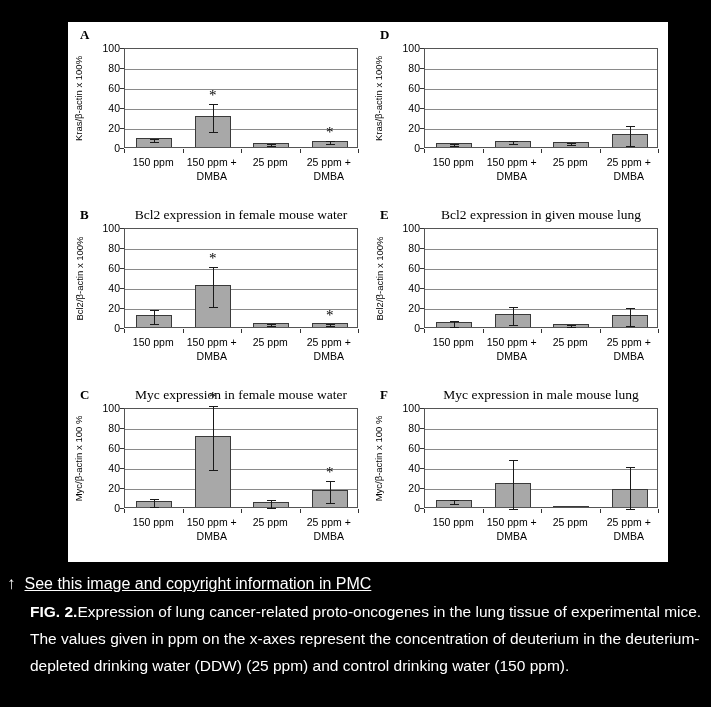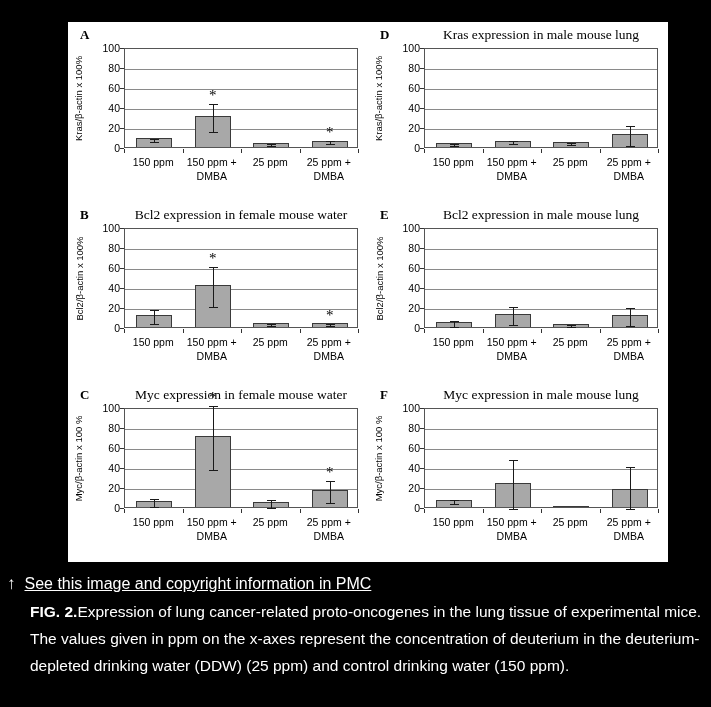--- a/index.html
+++ b/index.html
@@ -241,21 +241,20 @@
         <div class="xtickmark" style="left: 290px; top: 127px;"></div>
         <div class="xlab" style="left: 48px; width: 74.5px;">150 ppm</div>
         <div class="xlab" style="left: 106.5px; width: 74.5px;">150 ppm +
 DMBA</div>
         <div class="xlab" style="left: 165px; width: 74.5px;">25 ppm</div>
         <div class="xlab" style="left: 223.5px; width: 74.5px;">25 ppm +
 DMBA</div>
       </div>
       <div class="chart">
         <div class="letter">D</div>
-        <div class="title">Kras expression in male mouse lung</div>
         <div class="ylabel">
           <span>Kras/β-actin x 100%</span>
         </div>
         <div class="plot">
           <div class="gridline" style="top: 80px;"></div>
           <div class="gridline" style="top: 60px;"></div>
           <div class="gridline" style="top: 40px;"></div>
           <div class="gridline" style="top: 20px;"></div>
           <div class="bar" style="left: 11.25px; height: 4px;"></div>
           <div class="errline" style="left: 29.25px; top: 95.2px; height: 1.6px;"></div>
@@ -293,21 +292,21 @@
         <div class="xtickmark" style="left: 290px; top: 127px;"></div>
         <div class="xlab" style="left: 48px; width: 74.5px;">150 ppm</div>
         <div class="xlab" style="left: 106.5px; width: 74.5px;">150 ppm +
 DMBA</div>
         <div class="xlab" style="left: 165px; width: 74.5px;">25 ppm</div>
         <div class="xlab" style="left: 223.5px; width: 74.5px;">25 ppm +
 DMBA</div>
       </div>
       <div class="chart">
         <div class="letter">E</div>
-        <div class="title">Bcl2 expression in male mouse lung</div>
+        <div class="title">Bcl2 expression in given mouse lung</div>
         <div class="ylabel">
           <span>Bcl2/β-actin x 100%</span>
         </div>
         <div class="plot">
           <div class="gridline" style="top: 80px;"></div>
           <div class="gridline" style="top: 60px;"></div>
           <div class="gridline" style="top: 40px;"></div>
           <div class="gridline" style="top: 20px;"></div>
           <div class="bar" style="left: 11.25px; height: 5.5px;"></div>
           <div class="errline" style="left: 29.25px; top: 91.5px; height: 6px;"></div>

